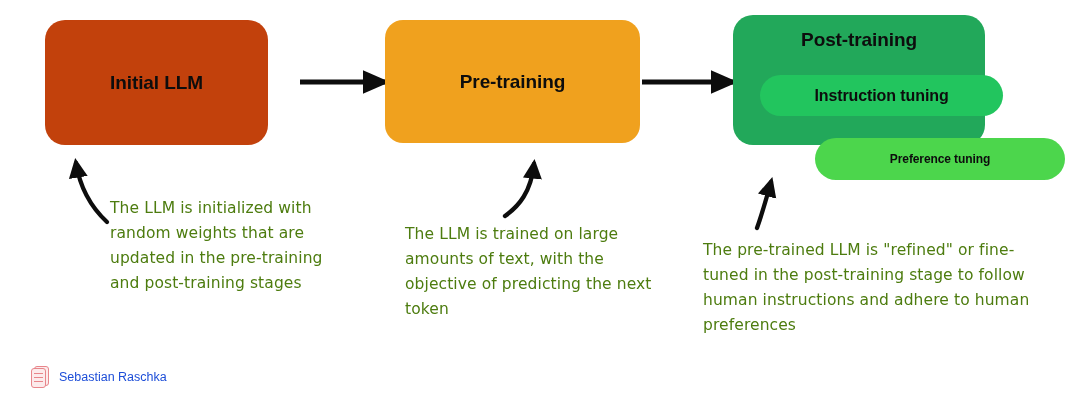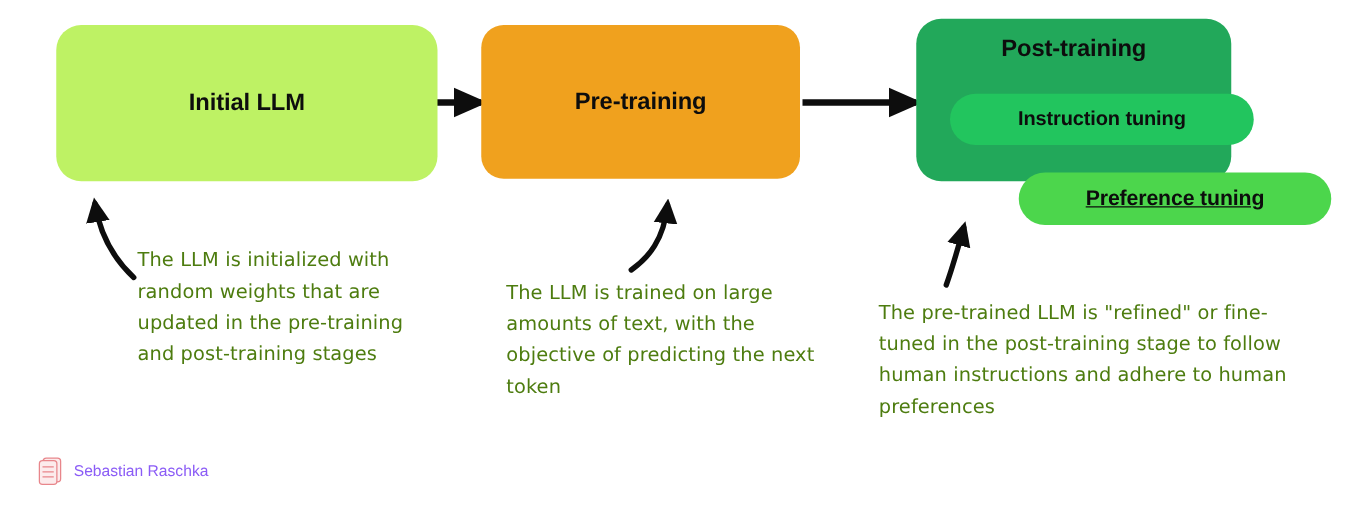--- a/index.html
+++ b/index.html
@@ -27,22 +27,22 @@
     justify-content: center;
     box-sizing: border-box;
     color: #0d0d0d;
     font-weight: bold;
     letter-spacing: -0.1px;
   }
 
   
   #box-initial-llm {
     left: 45px; top: 20px;
-    width: 305px; height: 125px;
-    background: #bef264;
+    width: 223px; height: 125px;
+    background: #c2410c;
     border-radius: 20px;
     font-size: 19px;
   }
   #box-pre-training {
     left: 385px; top: 20px;
     width: 255px; height: 123px;
     background: #F0A11E;
     border-radius: 18px;
     font-size: 19px;
   }
@@ -62,23 +62,22 @@
     background: #22c55e;
     border-radius: 21px;
     font-size: 16px;
     z-index: 5;
   }
   #pill-preference-tuning {
     left: 815px; top: 138px;
     width: 250px; height: 42px;
     background: #4CD64C;
     border-radius: 21px;
-    font-size: 17px;
+    font-size: 12px;
     z-index: 5;
-    text-decoration: underline;
   }
 
   
   .note {
     position: absolute;
     font-family: "DejaVu Sans", sans-serif;
     font-size: 15.5px;
     line-height: 1.62;
     color: #4d7c0f;
     white-space: pre-line;
@@ -125,21 +124,21 @@
   #footer-book-icon .line {
     position: absolute;
     height: 1.4px;
     background: #E8868B;
     left: 4px;
     width: 9px;
   }
   #footer-name {
     font-family: "Liberation Sans", sans-serif;
     font-size: 12.5px;
-    color: #8b5cf6;
+    color: #1d4ed8;
   }
 </style>
 </head>
 <body>
 
 <svg id="canvas" viewBox="0 0 1080 408">
   <defs>
     <marker id="head-straight" viewBox="0 0 10 10" refX="8.2" refY="5" markerWidth="5.2" markerHeight="5.2" orient="auto-start-reverse">
       <path d="M 0 0.6 L 10 5 L 0 9.4 z" fill="#0d0d0d"></path>
     </marker>

